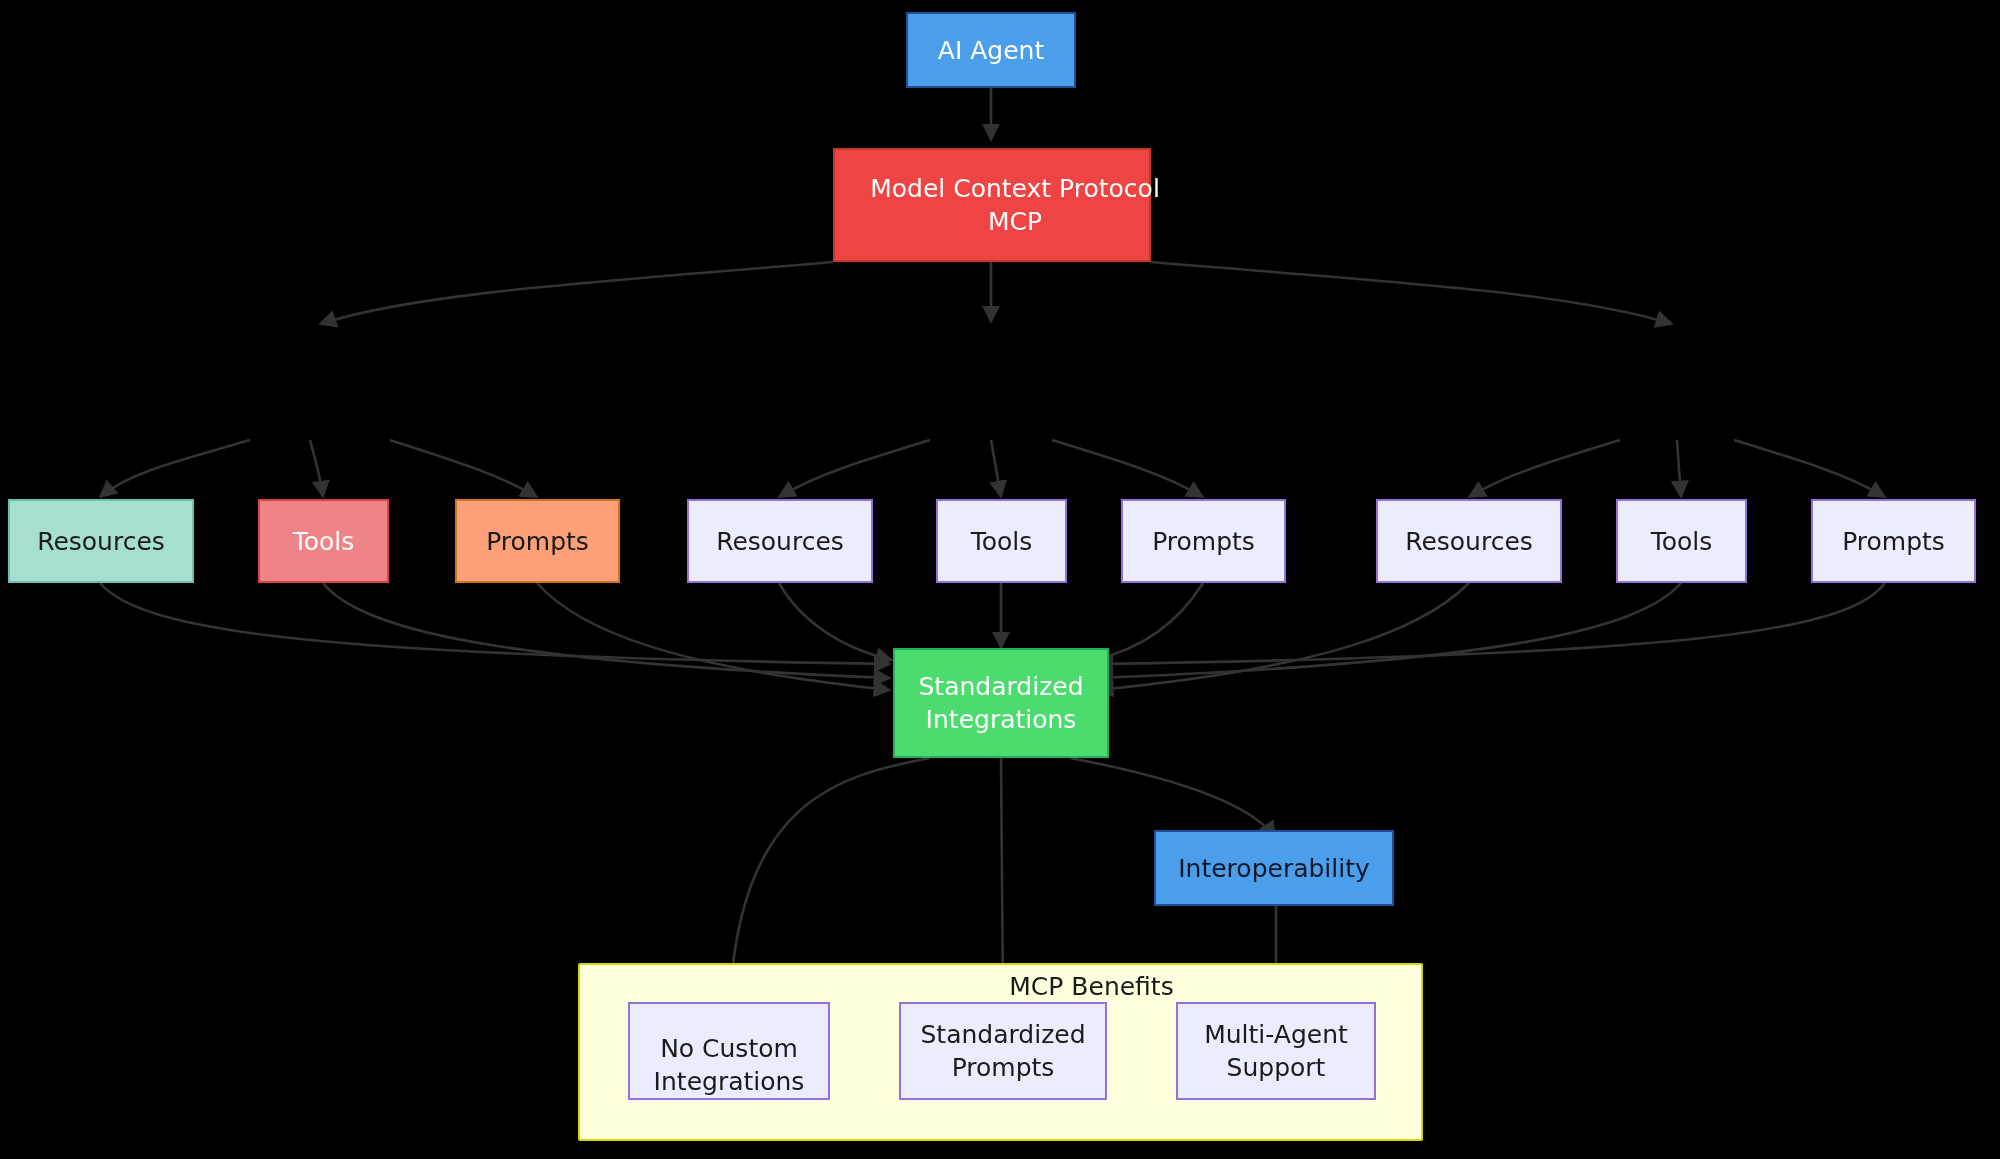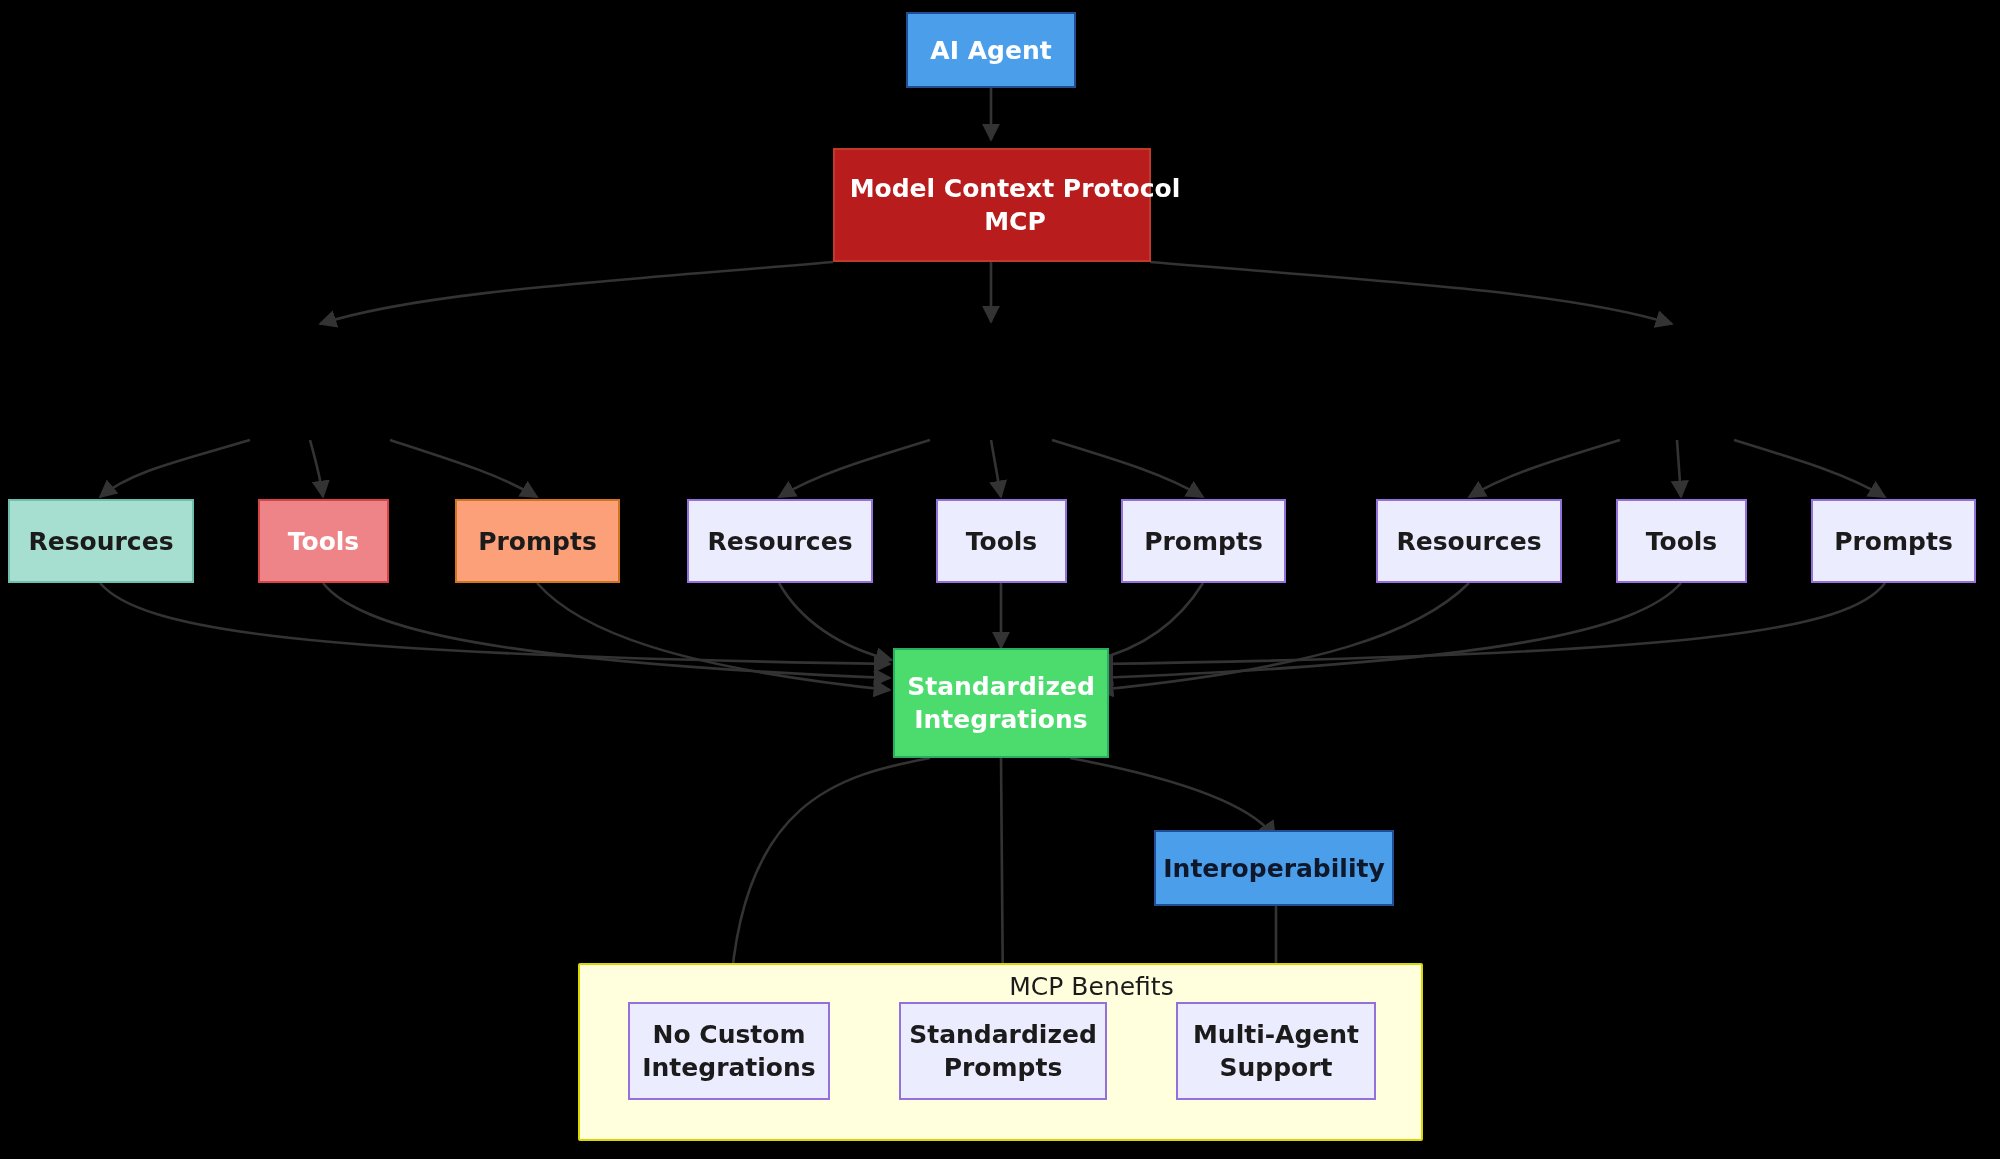--- a/index.html
+++ b/index.html
@@ -35,21 +35,20 @@
     justify-content: center;
     text-align: center;
     line-height: 1.32;
     border-style: solid;
     border-width: 2px;
     z-index: 5;
   }
   .node .ln {
     display: block;
     white-space: nowrap;
-    font-weight: bold;
   }
   .cluster {
     position: absolute;
     box-sizing: border-box;
     border-style: solid;
     border-width: 2px;
     border-radius: 2px;
     z-index: 1;
   }
   .cluster-title {
@@ -110,21 +109,21 @@
   <div class="cluster" style="left:578px; top:963px; width:845px; height:178px;
               background:#ffffdd; border-color:#d8d800;"></div>
   <div class="cluster-title" style="left:602px; top:972px; width:979px; font-size:25px; color:#1b1b1b;">MCP Benefits</div>
 
   <div class="node" style="left:906px; top:12px; width:170px; height:76px;
               background:#4a9eea; border-color:#1f4e96; color:#ffffff; font-size:25px;">
     <span class="ln">AI Agent</span>
   </div>
 
   <div class="node" style="left:833px; top:148px; width:318px; height:114px;
-              background:#b91c1c; border-color:#c0392b; color:#ffffff; font-size:25px;padding-left:46px;">
+              background:#ef4444; border-color:#c0392b; color:#ffffff; font-size:25px;padding-left:46px;">
     <span class="ln">Model Context Protocol</span>
     <span class="ln">MCP</span>
   </div>
 
 
 
 
   <div class="node" style="left:8px; top:499px; width:186px; height:84px;
               background:#a6ded0; border-color:#6fbfae; color:#1b1b1b; font-size:25px;">
     <span class="ln">Resources</span>
@@ -175,21 +174,21 @@
     <span class="ln">Standardized</span>
     <span class="ln">Integrations</span>
   </div>
 
   <div class="node" style="left:1154px; top:830px; width:240px; height:76px;
               background:#4a9eea; border-color:#1f4e96; color:#0f172a; font-size:25px;align-items:center;">
     <span class="ln">Interoperability</span>
   </div>
 
   <div class="node" style="left:628px; top:1002px; width:202px; height:98px;
-              background:#ececff; border-color:#9370db; color:#1b1b1b; font-size:25px;">
+              background:#ececff; border-color:#9370db; color:#1b1b1b; font-size:25px;justify-content:flex-end;">
     <span class="ln">No Custom</span>
     <span class="ln">Integrations</span>
   </div>
 
   <div class="node" style="left:899px; top:1002px; width:208px; height:98px;
               background:#ececff; border-color:#9370db; color:#1b1b1b; font-size:25px;">
     <span class="ln">Standardized</span>
     <span class="ln">Prompts</span>
   </div>
 

